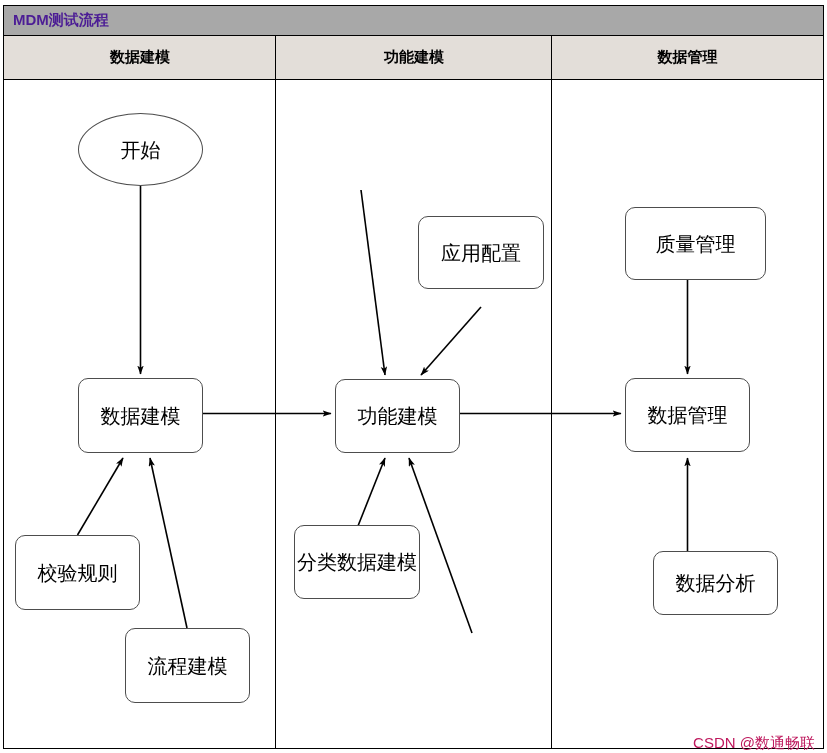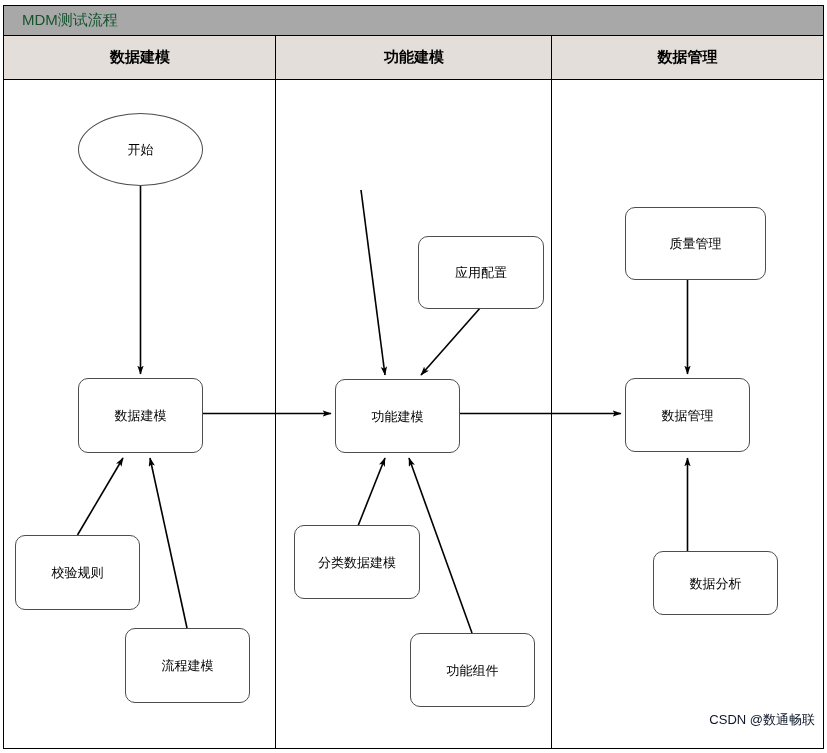--- a/index.html
+++ b/index.html
@@ -35,24 +35,24 @@
     top: 6px;
     width: 819px;
     height: 30px;
     background: #a8a8a8;
     border-bottom: 1px solid #000000;
     box-sizing: border-box;
     display: flex;
     align-items: center;
   }
   .title-text {
-    color: #14532d;
+    color: #4c1d95;
     font-size: 15px;
-    font-weight: normal;
-    padding-left: 18px;
+    font-weight: bold;
+    padding-left: 9px;
     letter-spacing: 0px;
     white-space: nowrap;
   }
   
   .lane-header {
     position: absolute;
     top: 36px;
     height: 44px;
     background: #e3ded9;
     border-bottom: 1px solid #000000;
@@ -80,21 +80,21 @@
     background: #ffffff;
     border: 1px solid #4d4d4d;
     border-radius: 10px;
     box-sizing: border-box;
     display: flex;
     align-items: center;
     justify-content: center;
     z-index: 3;
   }
   .node-label {
-    font-size: 13px;
+    font-size: 20px;
     color: #000000;
     white-space: nowrap;
     line-height: 1;
   }
   .node.ellipse {
     border-radius: 50%;
   }
   
   #edges {
     position: absolute;
@@ -102,23 +102,23 @@
     top: 0;
     width: 827px;
     height: 753px;
     z-index: 2;
     pointer-events: none;
   }
   
   .watermark {
     position: absolute;
     right: 12px;
-    bottom: 24px;
-    font-size: 13px;
-    color: #0f172a;
+    bottom: 0;
+    font-size: 15px;
+    color: #be185d;
     white-space: nowrap;
     z-index: 4;
   }
 </style>
 </head>
 <body>
 
 <div id="canvas">
 
   <div class="frame"></div>
@@ -182,35 +182,32 @@
 
   <div class="node" style="left:15px; top:535px; width:125px; height:75px;">
     <span class="node-label">校验规则</span>
   </div>
 
   <div class="node" style="left:125px; top:628px; width:125px; height:75px;">
     <span class="node-label">流程建模</span>
   </div>
 
 
-  <div class="node" style="left:418px; top:236px; width:126px; height:73px;">
+  <div class="node" style="left:418px; top:216px; width:126px; height:73px;">
     <span class="node-label">应用配置</span>
   </div>
 
   <div class="node" style="left:335px; top:379px; width:125px; height:74px;">
     <span class="node-label">功能建模</span>
   </div>
 
   <div class="node" style="left:294px; top:525px; width:126px; height:74px;">
     <span class="node-label">分类数据建模</span>
   </div>
 
-  <div class="node" style="left:410px; top:633px; width:125px; height:74px;">
-    <span class="node-label">功能组件</span>
-  </div>
 
   <div class="node" style="left:625px; top:207px; width:141px; height:73px;">
     <span class="node-label">质量管理</span>
   </div>
 
   <div class="node" style="left:625px; top:378px; width:125px; height:74px;">
     <span class="node-label">数据管理</span>
   </div>
 
   <div class="node" style="left:653px; top:551px; width:125px; height:64px;align-items:center;">

